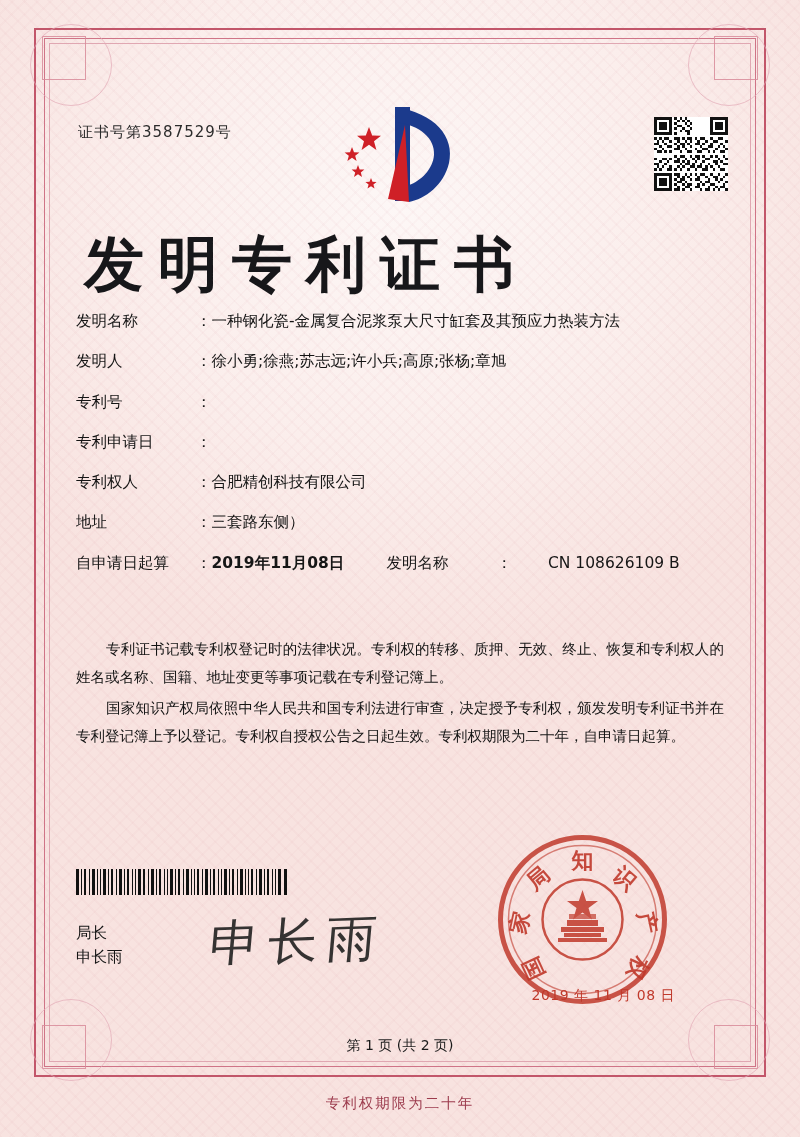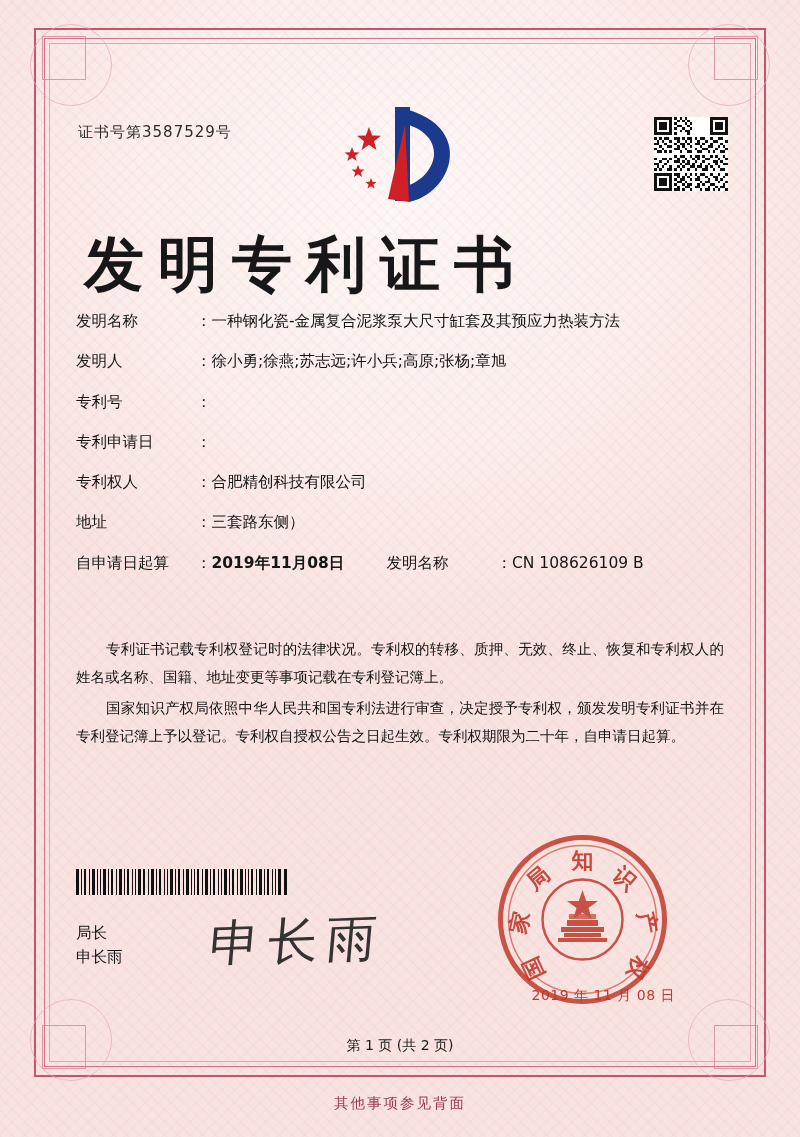--- a/index.html
+++ b/index.html
@@ -174,21 +174,21 @@
     font-family: "DejaVu Sans", "Liberation Sans", sans-serif;
     letter-spacing: .4px;
   }
 
   .row.split {
     justify-content: flex-start;
   }
   .pubdate-label { flex: 0 0 120px; white-space: nowrap; }
   .pubdate-val { flex: 0 0 175px; font-weight: bold; }
   .pubno-label { flex: 0 0 110px; white-space: nowrap; }
-  .pubno-val { flex: 1 1 auto; }
+  .pubno-val { flex: 1 1 auto; margin-left: 36px; }
 
   .paragraphs {
     position: absolute;
     top: 540px;
     left: 6px;
     right: 6px;
     font-size: 14.5px;
     line-height: 1.95;
     color: #141414;
     text-align: justify;
@@ -663,14 +663,14 @@
           <text x="32" y="92" text-anchor="middle" transform="rotate(-78 32 92)">家</text>
           <text x="48" y="52" text-anchor="middle" transform="rotate(-40 48 52)">局</text>
         </g>
       </svg>
     </div>
     <div class="seal-date">2019 年 11 月 08 日</div>
 
     <div class="page-num">第 1 页 (共 2 页)</div>
   </div>
 
-  <div class="footer-note">其他事项参见背面</div>
+  <div class="footer-note">专利权期限为二十年</div>
 </div>
 
 </body></html>

